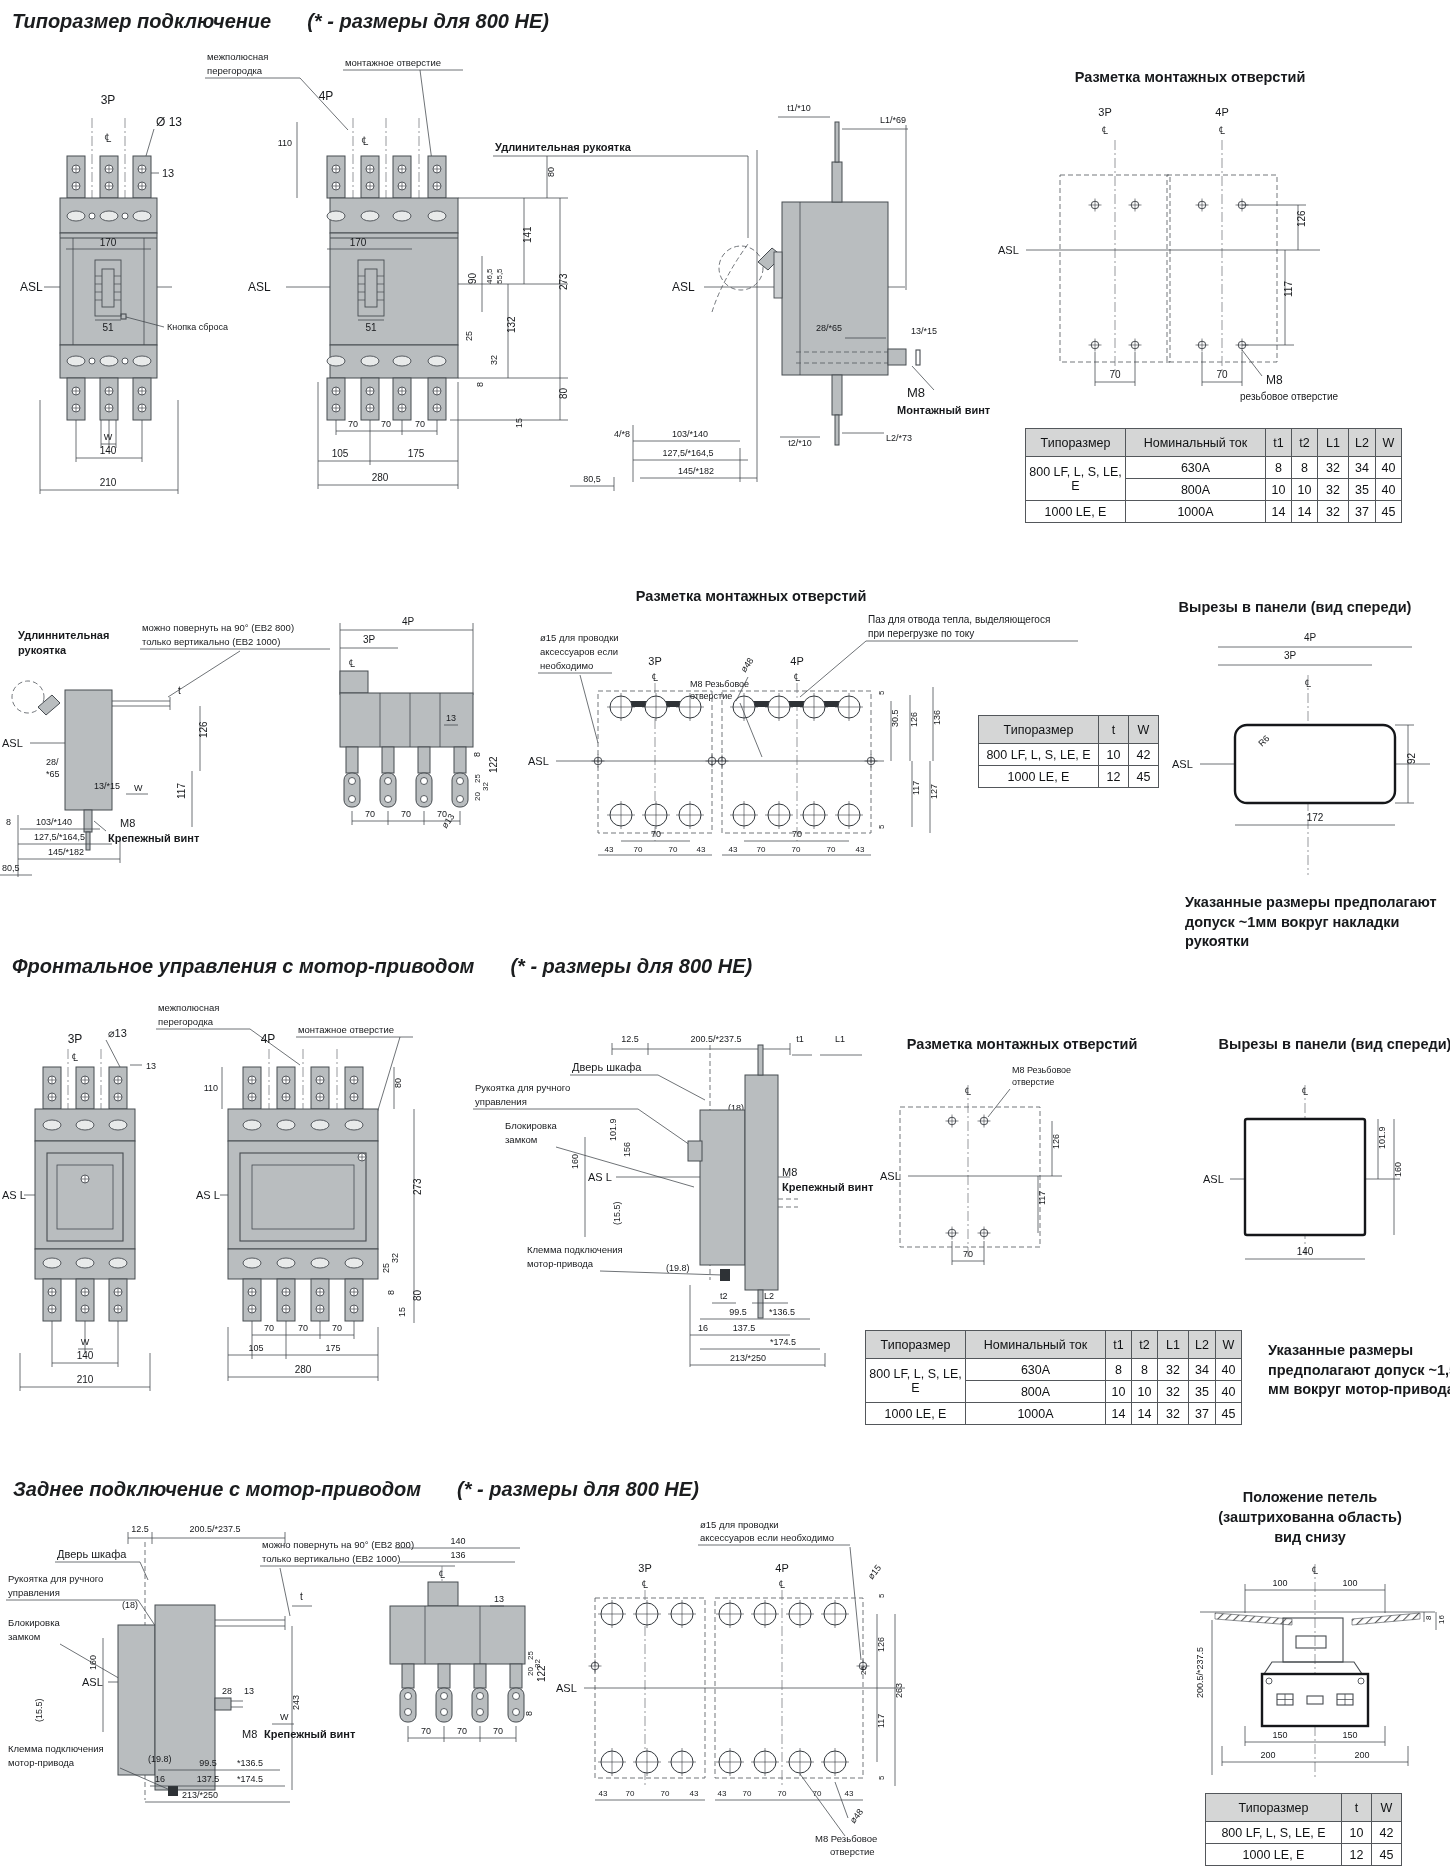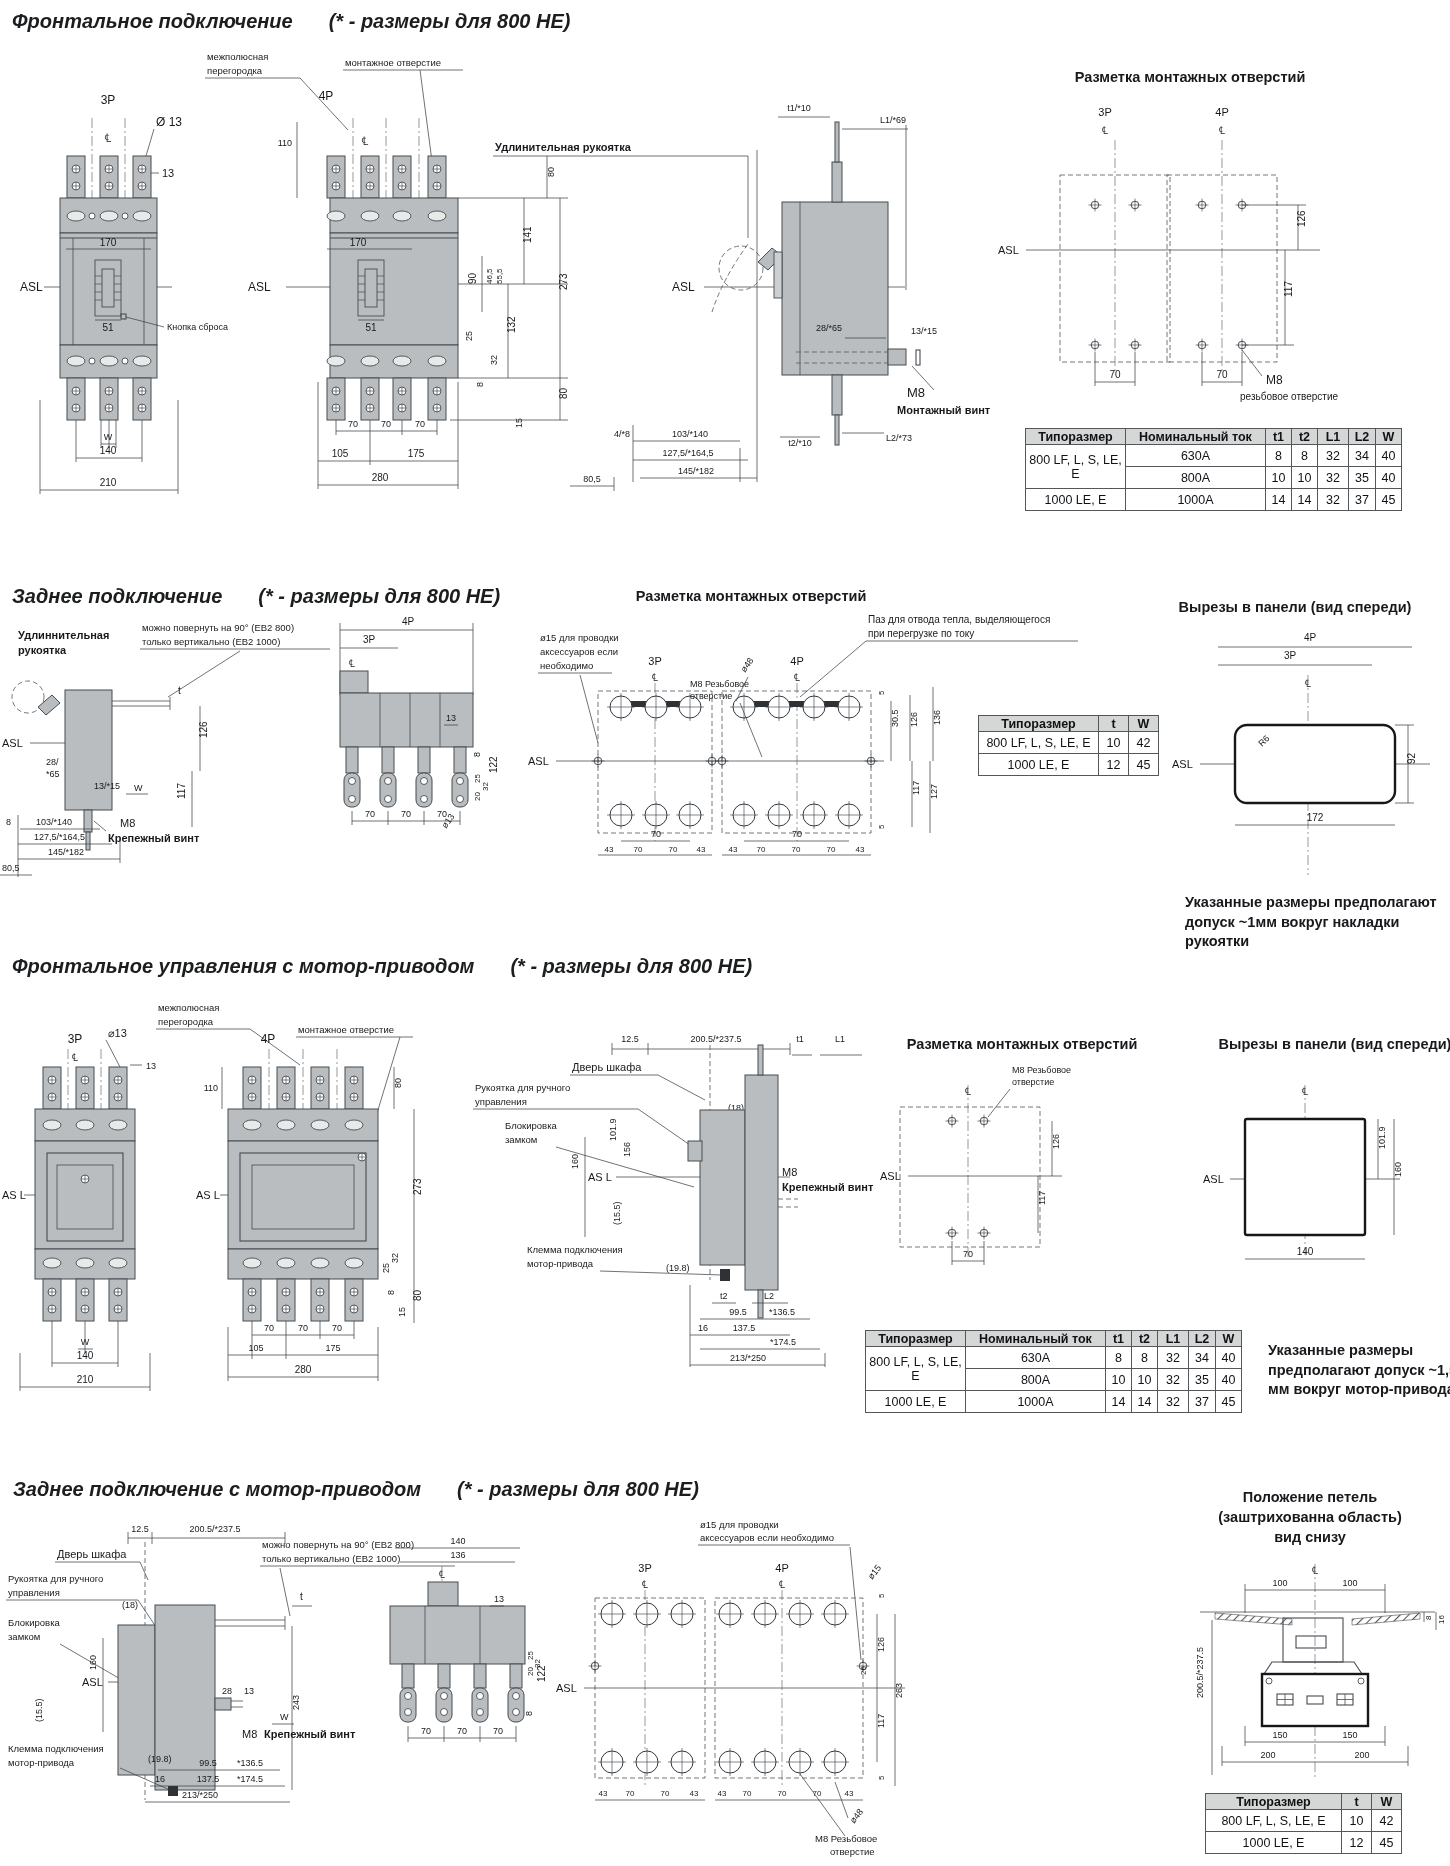--- a/index.html
+++ b/index.html
@@ -21,21 +21,21 @@
   .b2{fill:#cdd0d2;stroke:#474c51;stroke-width:.9}
   .ln{fill:none;stroke:#474c51;stroke-width:1.1}
   .tn{fill:none;stroke:#3f444a;stroke-width:.75}
   .cl{fill:none;stroke:#6a6f74;stroke-width:.7;stroke-dasharray:10 3 2 3}
   .dt{fill:none;stroke:#5a5f64;stroke-width:.85;stroke-dasharray:5 3}
   .hl{fill:#fff;stroke:#474c51;stroke-width:.9}
   .thk{fill:#fff;stroke:#15171a;stroke-width:2.4}
   .slot{fill:#2e3236;stroke:none}
   .tbl{border-collapse:collapse;position:absolute;color:#101214;text-align:center;table-layout:fixed}
   .tbl th,.tbl td{border:1.2px solid #53575b;padding:0 3px;font-size:12.5px;height:22px;line-height:1.12}
-  .tbl th{background:#d5d6d6;font-weight:bold;height:16px}
+  .tbl th{background:#d5d6d6;font-weight:normal;height:28px}
   .note{position:absolute;font-weight:bold;font-size:14.5px;color:#17191c;line-height:1.35}
 </style>
 </head>
 <body>
 
 <div id="page">
 
 <svg width="0" height="0" style="position:absolute">
 <defs>
   <pattern id="ht" width="6" height="6" patternUnits="userSpaceOnUse" patternTransform="rotate(45)">
@@ -75,21 +75,21 @@
     <line x1="6" y1="-12" x2="13" y2="-12" stroke="#474c51" stroke-width=".7"></line>
           <line x1="6" y1="-4" x2="13" y2="-4" stroke="#474c51" stroke-width=".7"></line>
           <line x1="6" y1="4" x2="13" y2="4" stroke="#474c51" stroke-width=".7"></line>
           <line x1="6" y1="12" x2="13" y2="12" stroke="#474c51" stroke-width=".7"></line>
         </g>
 </defs>
 </svg>
 
 <section class="sec" style="top:0;height:575px">
   <div class="ttl" style="left:12px;top:10px">
-    <span>Фронтальное подключение</span><span class="nt">(* - размеры для 800 НЕ)</span>
+    <span>Типоразмер подключение</span><span class="nt">(* - размеры для 800 НЕ)</span>
   </div>
   <svg width="1450" height="575" viewBox="0 0 1450 575">
 
     <g>
       <text class="f12 mid" x="108" y="104">3P</text>
       <text class="f12 mid" x="108" y="142">℄</text>
       <text class="f12" x="156" y="126">Ø 13</text>
       <line class="tn" x1="154" y1="129" x2="143" y2="166"></line>
       <text class="f11" x="162" y="177">13</text>
       <line class="tn" x1="150" y1="173" x2="159" y2="173"></line>
@@ -361,23 +361,20 @@
             <td>14</td>
             <td>32</td>
             <td>37</td>
             <td>45</td>
           </tr>
   </tbody>
       </table>
 </section>
 
 <section class="sec" style="top:575px;height:370px">
-  <div class="ttl" style="left:12px;top:10px">
-    <span>Заднее подключение</span><span class="nt">(* - размеры для 800 НЕ)</span>
-  </div>
   <svg width="1450" height="370" viewBox="0 0 1450 370">
 
     <g>
       <text class="f11 bb" x="18" y="64">Удлиннительная</text>
       <text class="f11 bb" x="18" y="79">рукоятка</text>
       <text class="f95" x="142" y="56">можно повернуть на 90° (EB2 800)</text>
       <text class="f95" x="142" y="70">только вертикально (EB2 1000)</text>
       <line class="tn" x1="140" y1="74" x2="330" y2="74"></line>
           <line class="tn" x1="240" y1="76" x2="168" y2="122"></line>
       <circle class="dt" cx="28" cy="122" r="16"></circle>

